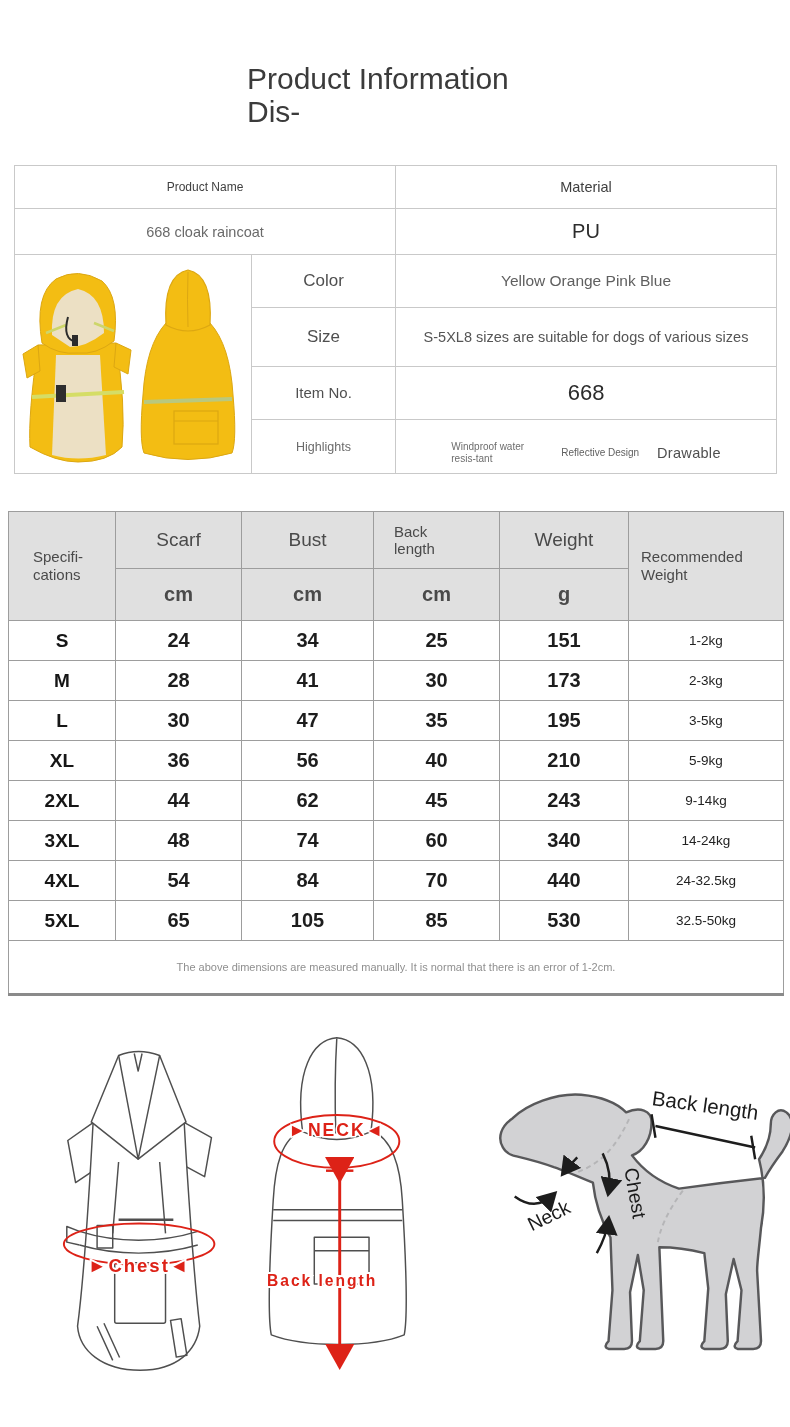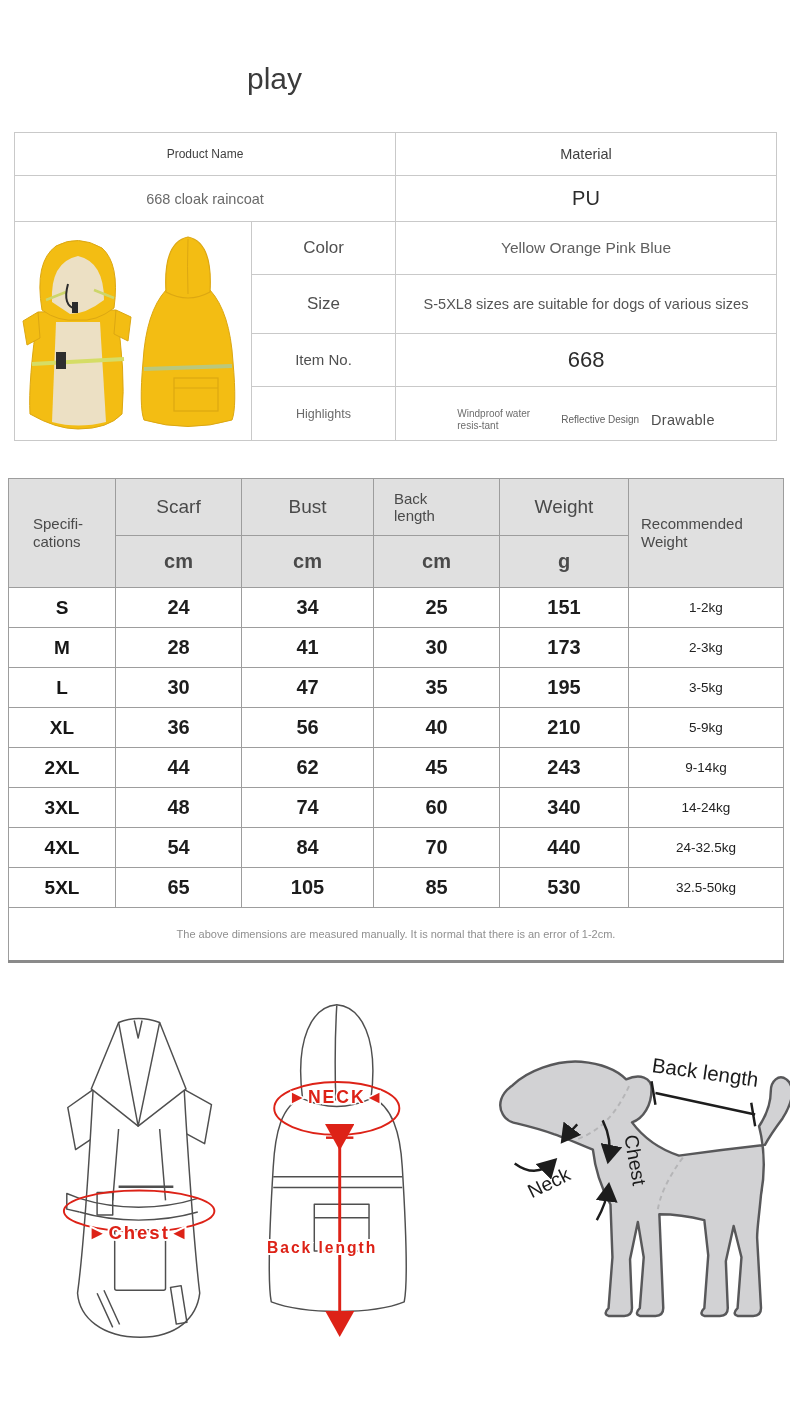--- a/index.html
+++ b/index.html
@@ -16,21 +16,21 @@
   .cell-pn{font-size:12px;color:#3f3f3f;}
   .cell-mat{font-size:14.5px;color:#3f3f3f;}
   .cell-pnv{font-size:14.5px;color:#6a6a6a;}
   .cell-pu{font-size:20px;color:#2c2c2c;}
   .lbl-color,.lbl-size{font-size:17px;color:#4f4f4f;}
   .lbl-item{font-size:15px;color:#4f4f4f;}
   .lbl-high{font-size:12.5px;color:#6a6a6a;}
   .val-color{font-size:15.5px;color:#5f5f5f;}
   .val-size{font-size:14.5px;color:#555;}
   .val-item{font-size:22px;color:#2c2c2c;}
-  .hl-wrap{display:flex;align-items:center;justify-content:center;gap:12px;padding:0 8px;margin-top:12px;}
+  .hl-wrap{display:flex;align-items:center;justify-content:center;gap:18px;padding:0 8px;margin-top:12px;}
   .hl-a{font-size:10px;color:#6d6d6d;width:92px;text-align:left;line-height:12px;}
   .hl-b{font-size:10px;color:#5f5f5f;}
   .hl-c{font-size:14.5px;color:#4f4f4f;letter-spacing:.3px;}
   .photo-cell{padding:0;}
   
   .size-table{width:775px;margin:37px 0 0 8px;}
   .size-table td{border:1.6px solid #9d9d9d;text-align:center;vertical-align:middle;}
   .size-table .th{background:#e0e0e0;color:#4a4a4a;}
   .th-spec{text-align:left !important;padding-left:24px;font-size:15px;line-height:18px;margin-top:44px;}
   .th-main{font-size:19px;}
@@ -48,21 +48,21 @@
   .d-dog{margin-left:22px;margin-top:42px;}
   .red-label{font-weight:bold;letter-spacing:2px;}
 </style>
 </head>
 <body>
 
 <div class="page">
 
   <div class="hdr">
     <div class="title">
-      <div>play</div>
+      <div>Product Information Dis-</div>
     </div>
   </div>
 
   <table class="info-table">
     <colgroup>
         <col style="width:237px">
         <col style="width:144px">
         <col style="width:381px">
       </colgroup>
     <tbody>

